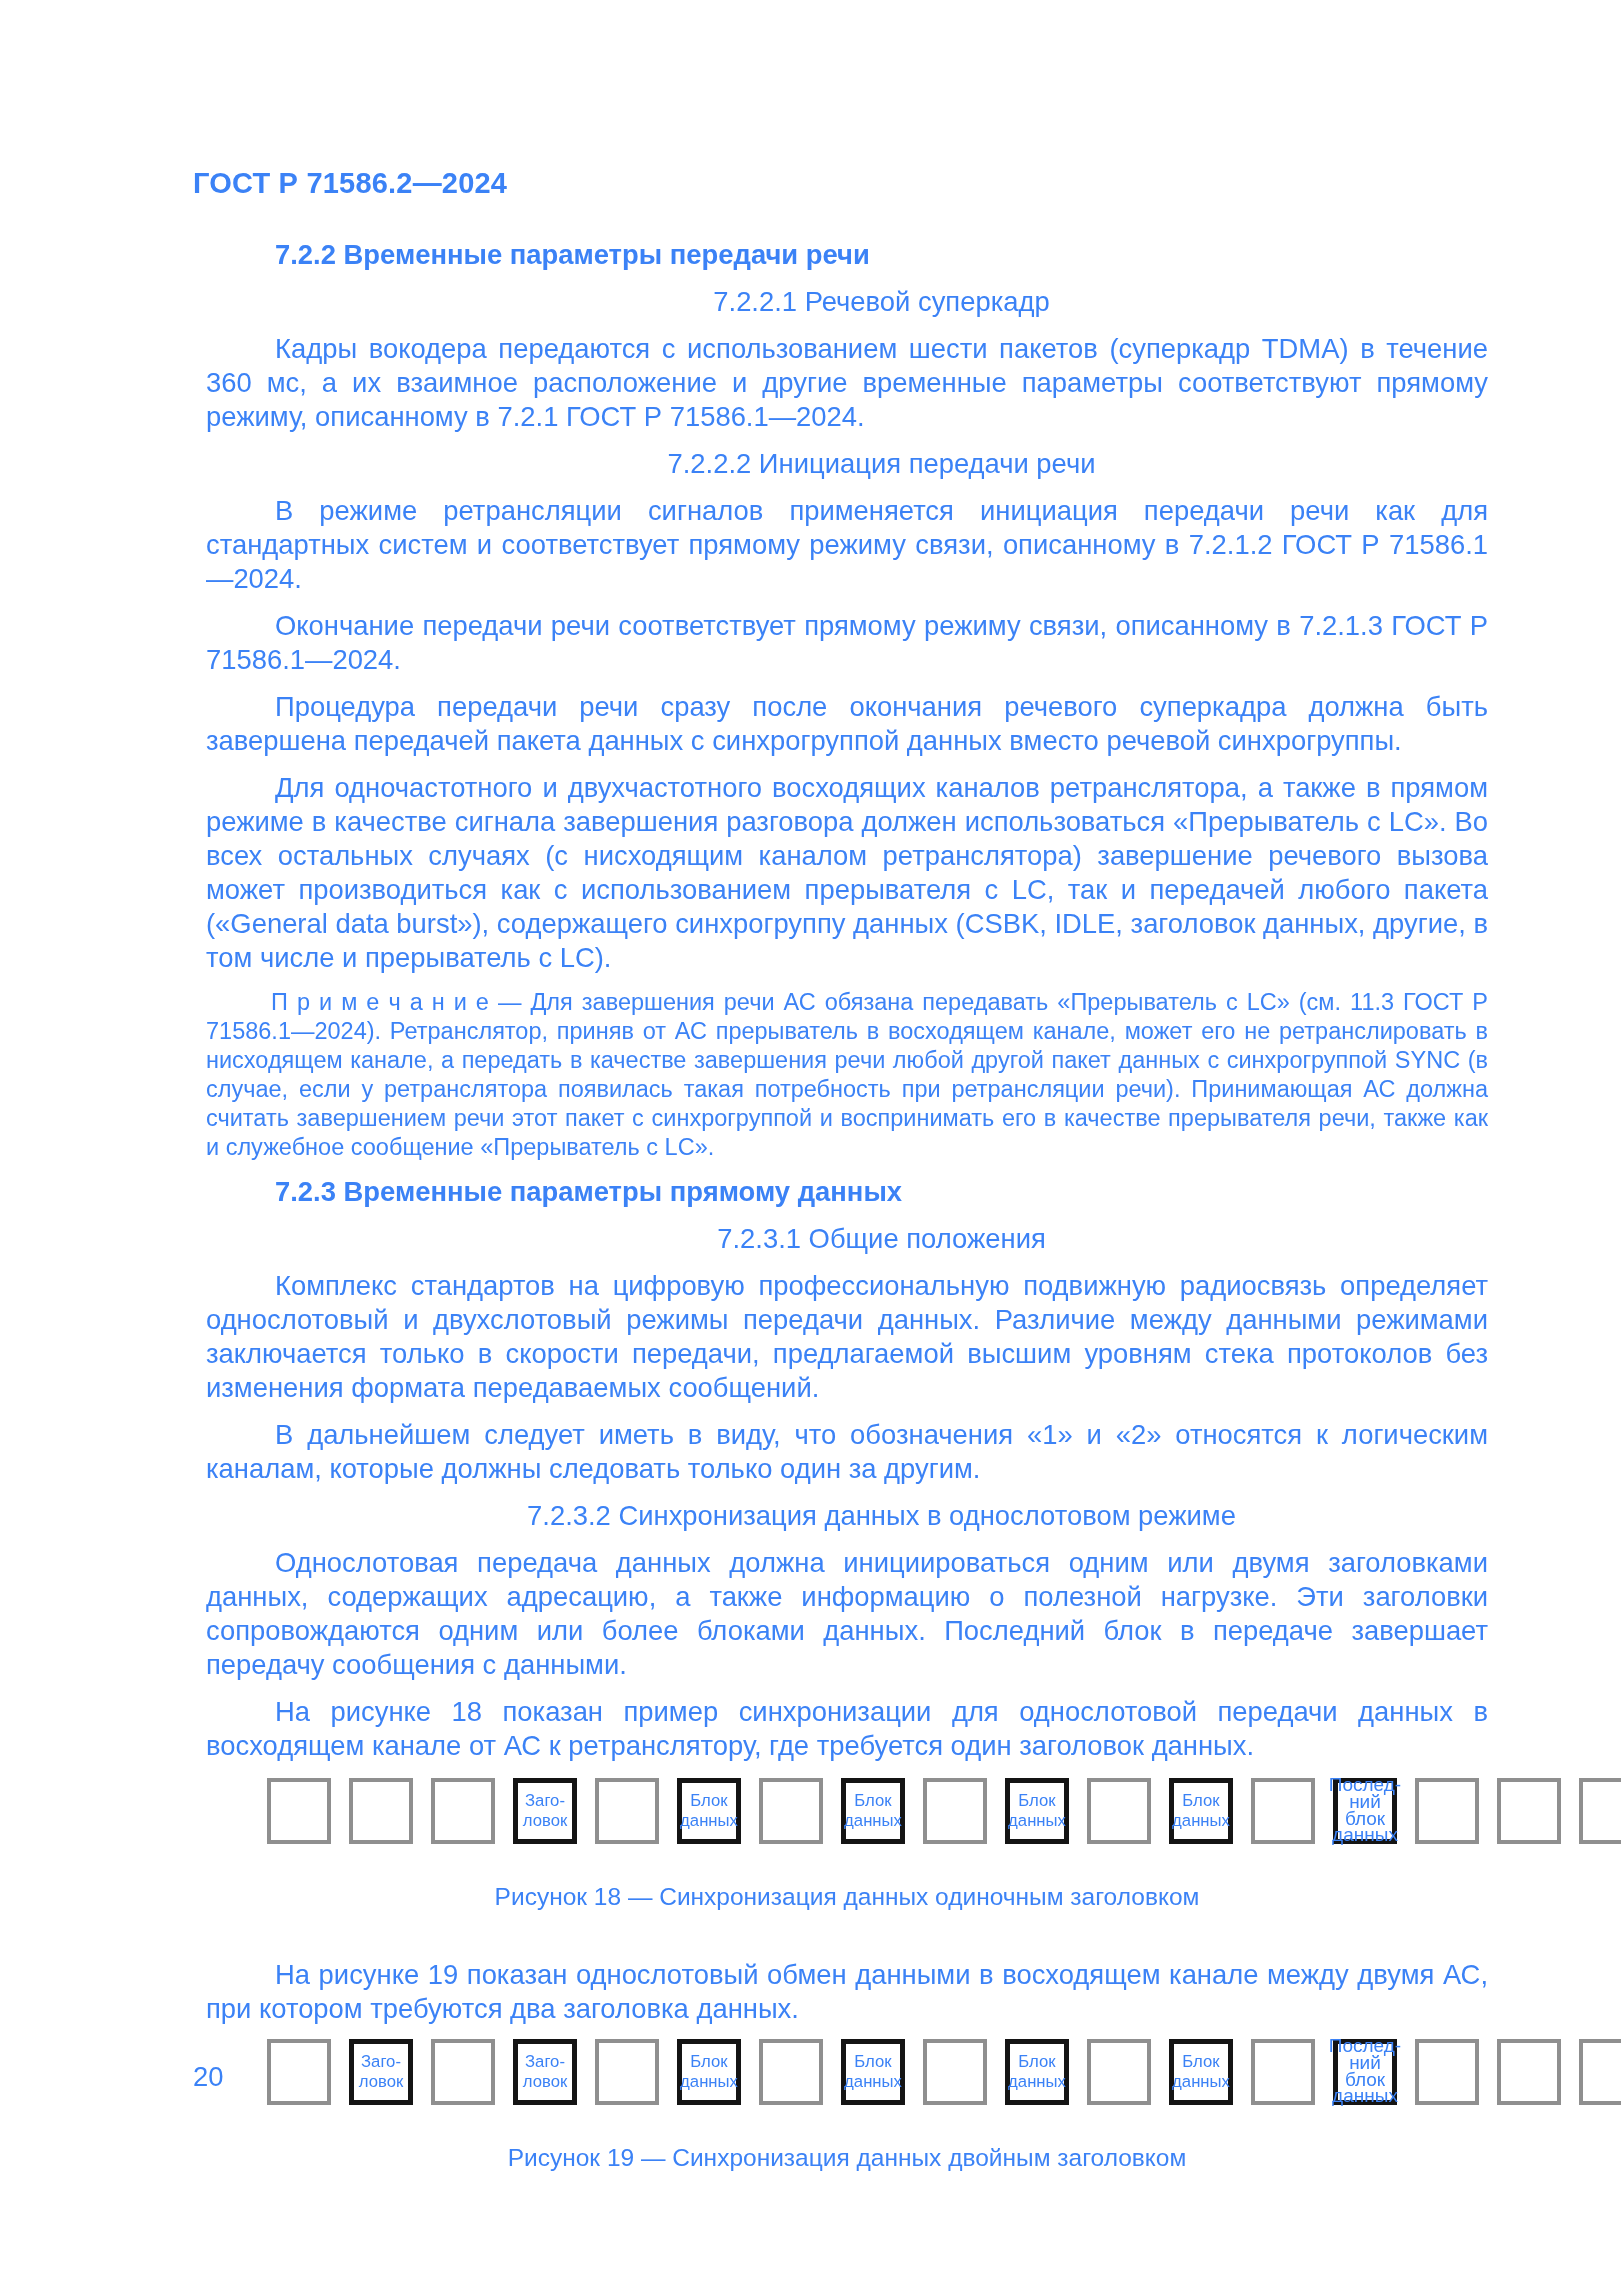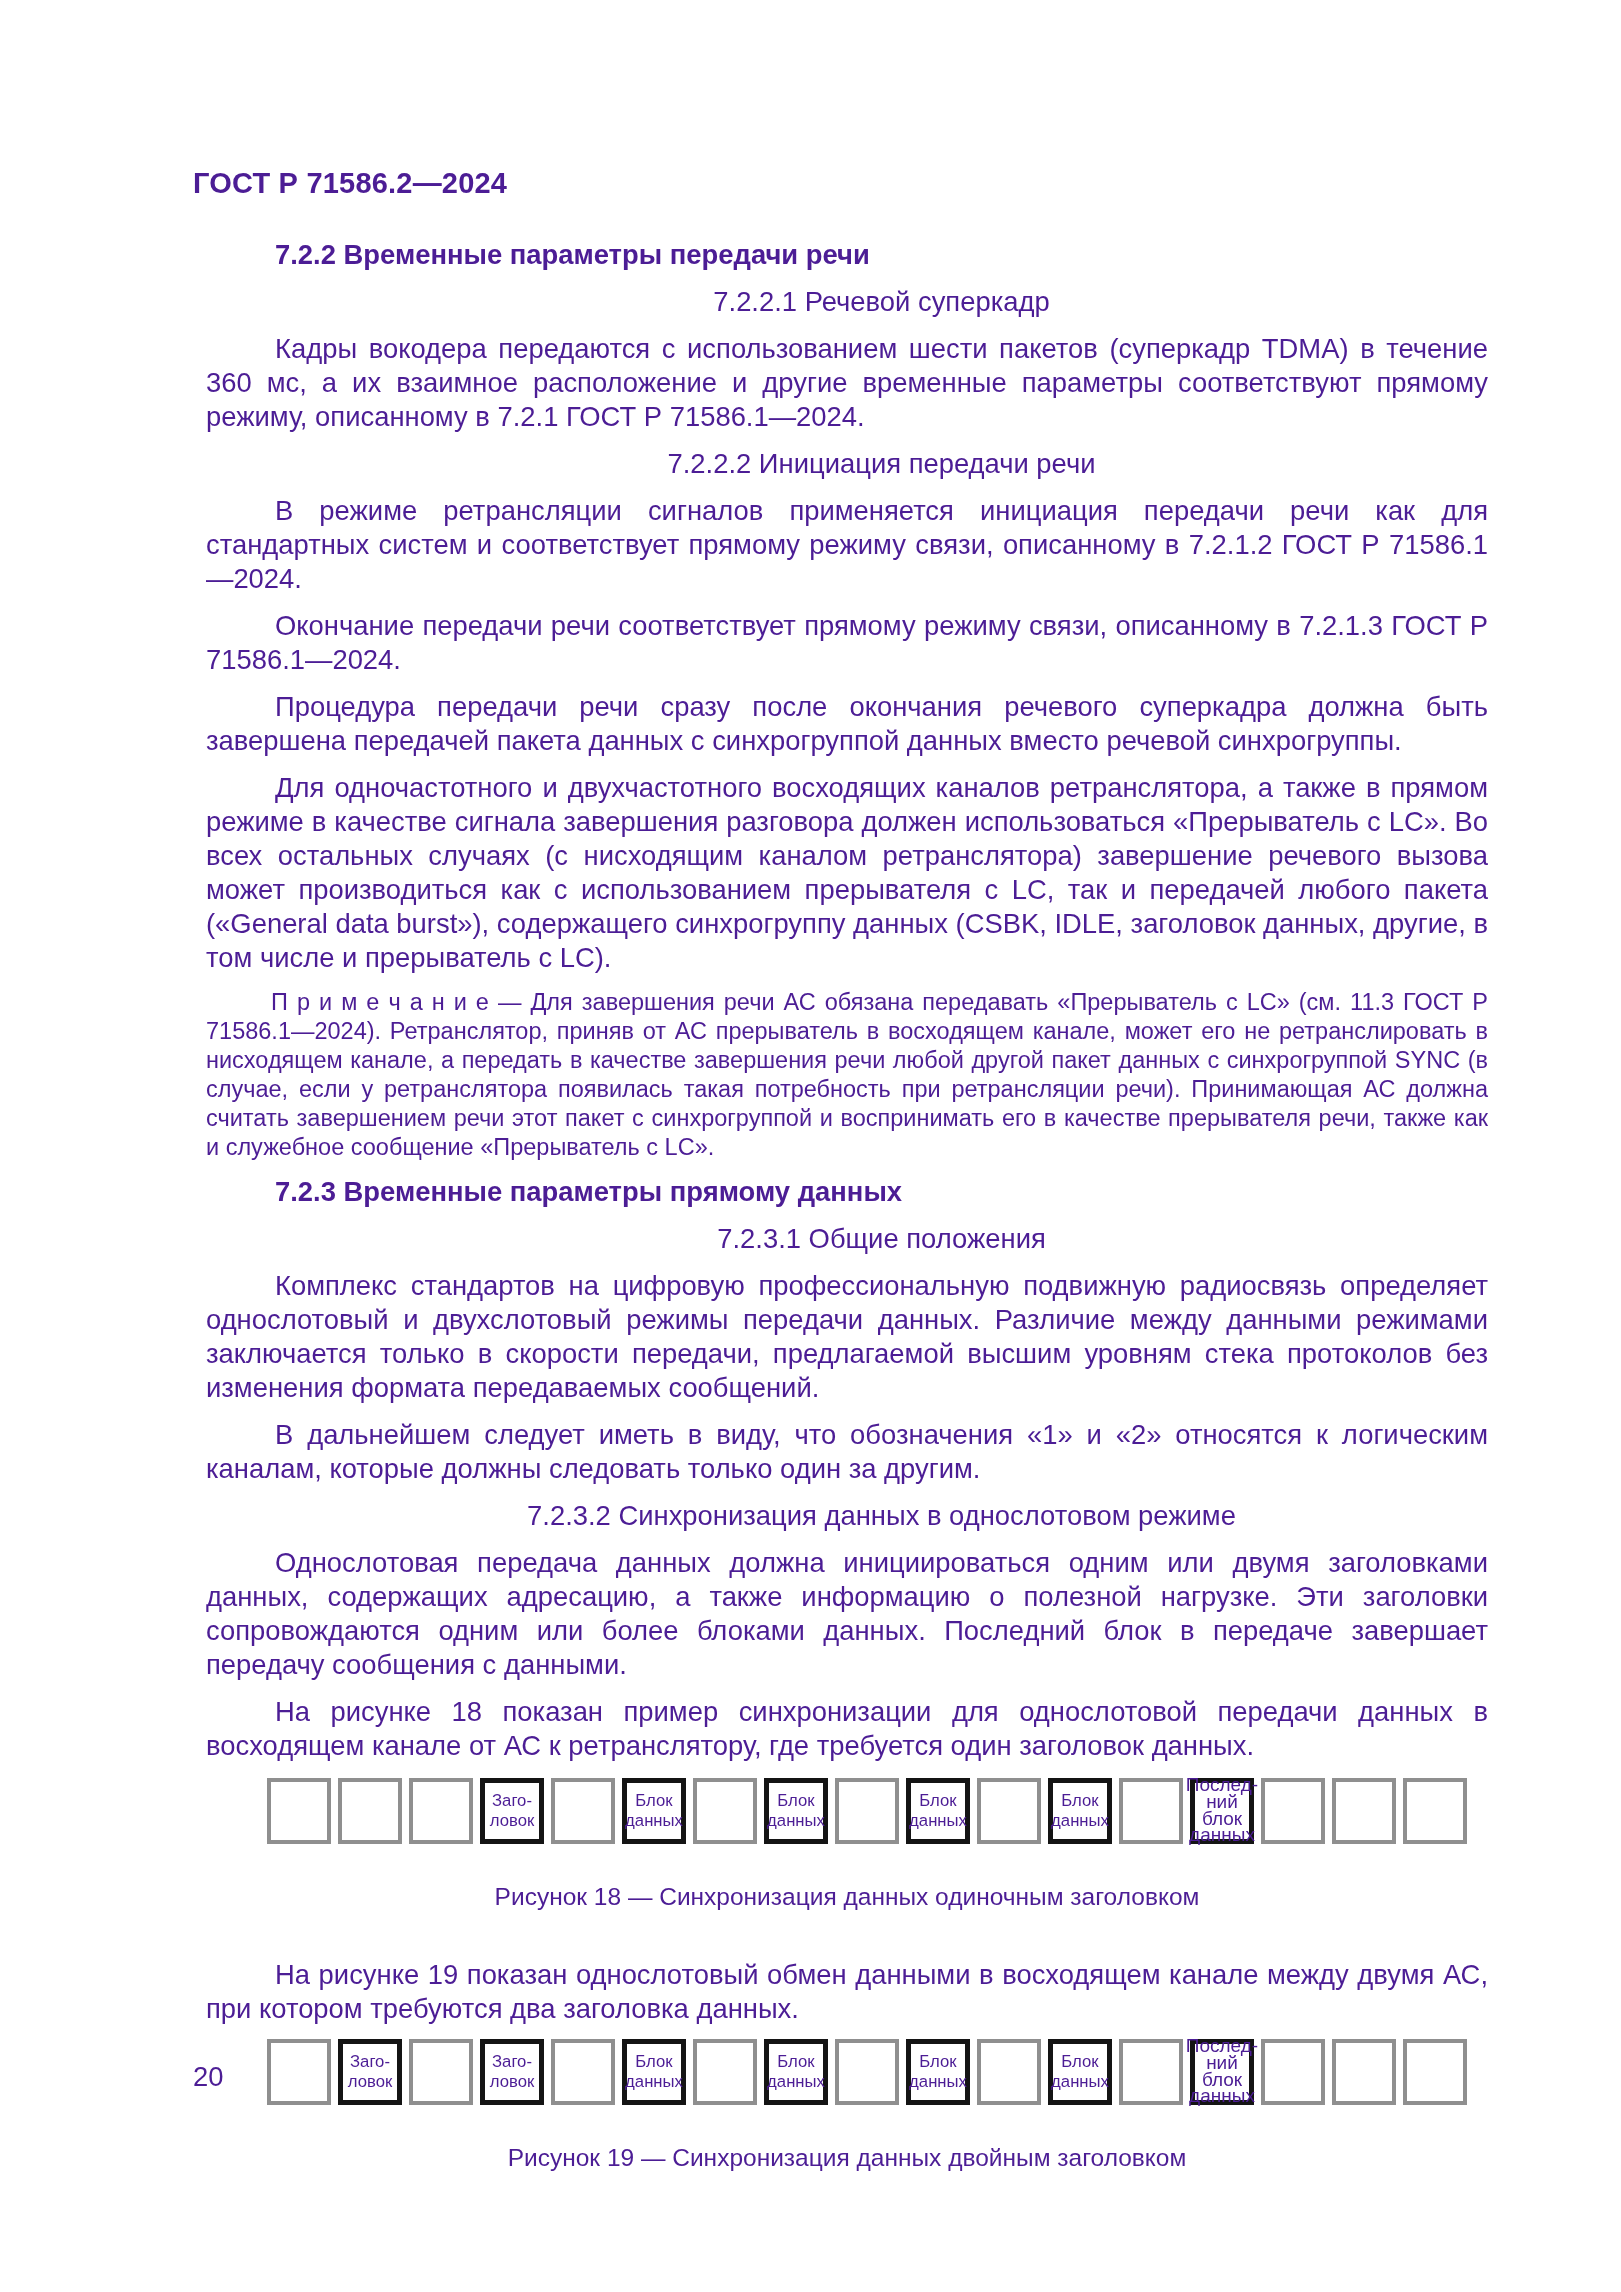--- a/index.html
+++ b/index.html
@@ -3,21 +3,21 @@
 <meta charset="utf-8">
 <style>
   html, body { margin: 0; padding: 0; background: #e8e8e8; }
   .page {
     position: relative;
     width: 1621px;
     height: 2293px;
     margin: 0 auto;
     background: #ffffff;
     font-family: "Liberation Sans", sans-serif;
-    color: #4c1d95;
+    color: #3b82f6;
     overflow: hidden;
   }
   .doc-header {
     position: absolute;
     left: 193px;
     top: 167px;
     font-size: 29px;
     font-weight: bold;
     letter-spacing: 0.2px;
   }
@@ -43,21 +43,21 @@
     font-size: 23.5px;
     line-height: 29px;
     text-indent: 65px;
     text-align: justify;
     margin-top: 8.8px;
     margin-bottom: 8.8px;
   }
   .figure { margin: 0; }
   .fig-row {
     display: flex;
-    gap: 7px;
+    gap: 18px;
     margin-left: 74px;
     margin-top: 14.7px;
   }
   .figure.tight .fig-row { margin-top: 2.9px; }
   .box {
     width: 64px;
     height: 66px;
     box-sizing: border-box;
     background: #ffffff;
     display: flex;

